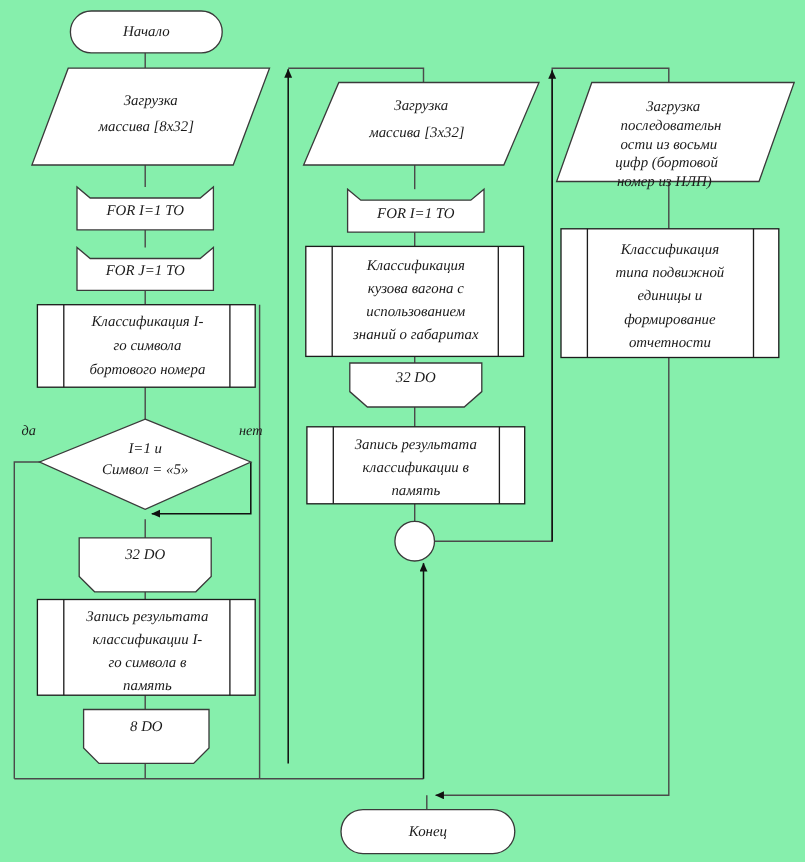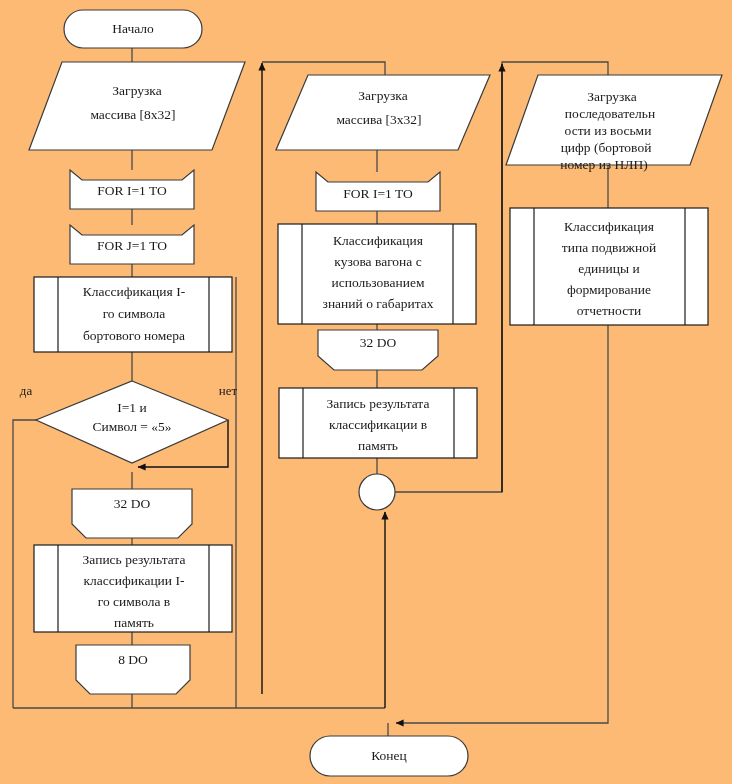--- a/index.html
+++ b/index.html
@@ -7,22 +7,23 @@
     padding: 0;
     background: #ffffff;
   }
   body {
     font-family: "Liberation Serif", "DejaVu Serif", serif;
   }
   #canvas {
     position: relative;
     width: 732px;
     height: 784px;
-    background: #fdba74;
+    background: #86efac;
     overflow: hidden;
+    font-style: italic;
   }
   #flow-svg {
     position: absolute;
     left: 0;
     top: 0;
     width: 732px;
     height: 784px;
   }
   .shape-stroke {
     fill: #ffffff;

